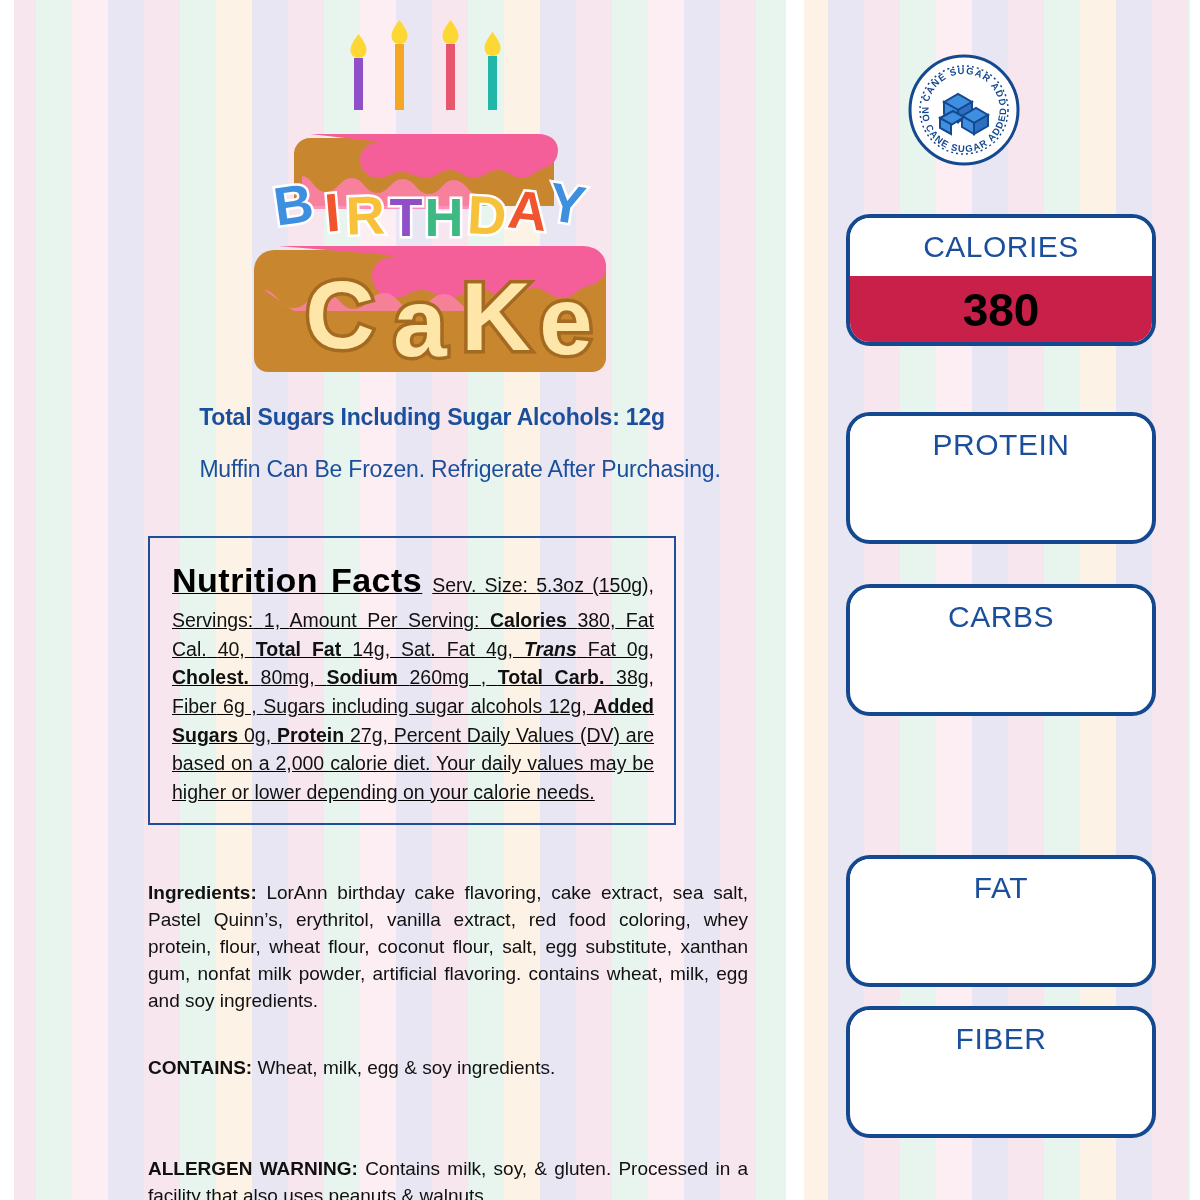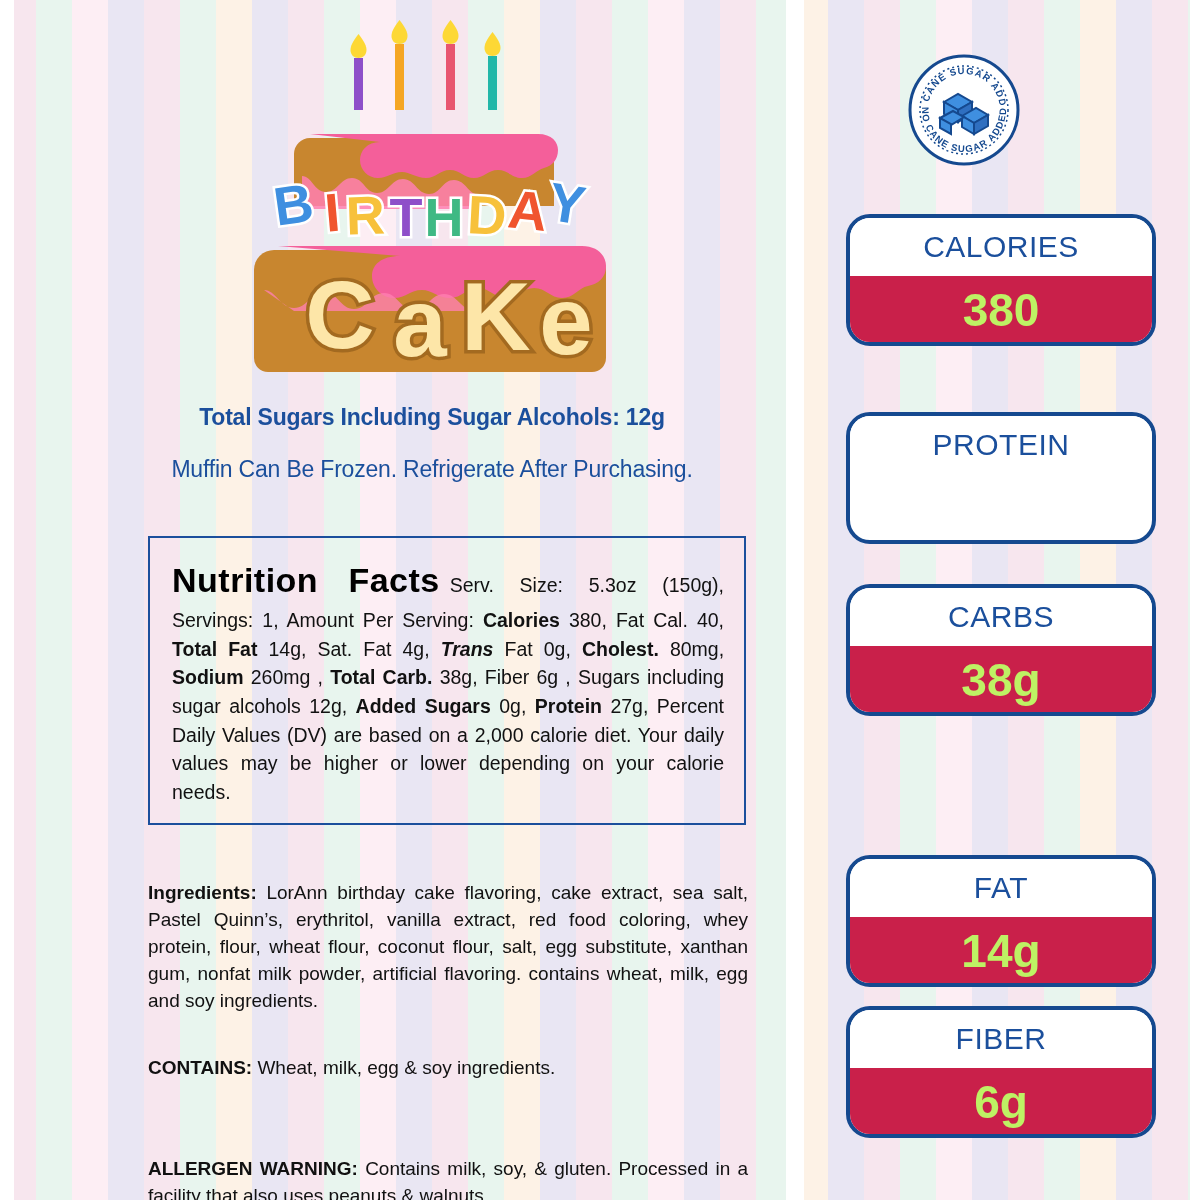--- a/index.html
+++ b/index.html
@@ -36,29 +36,30 @@
   
   #logo{position:absolute;left:250px;top:18px;width:380px;height:370px;}
   #logo svg{display:block;}
 
   
   .headline{
     position:absolute;left:0;width:864px;text-align:center;
     color:#1b4f9c;
   }
   #sugars-line{top:404px;font-size:23px;font-weight:bold;letter-spacing:-0.2px;}
-  #frozen-line{top:456px;font-size:23px;letter-spacing:-0.2px;}
+  #frozen-line{top:456px;font-size:23px;letter-spacing:-0.2px;margin-left:28px;}
 
   
   #nf-panel{
-    position:absolute;left:148px;top:536px;width:598px;
+    position:absolute;left:148px;top:536px;width:528px;
     border:2px solid #1b4f9c;
     box-sizing:border-box;
     padding:18px 20px 16px 22px;
     background:transparent;
+    text-decoration:underline;
   }
   #nf-body{
     font-size:19.5px;line-height:1.47;color:#111;
     text-align:justify;
     text-justify:inter-word;
   }
   #nf-title{
     font-family:"Liberation Sans", sans-serif;
     font-size:34px;font-weight:bold;letter-spacing:0.5px;
     color:#000;
@@ -88,21 +89,21 @@
     overflow:hidden;
     background:#ffffff;
   }
   .badge .label{
     height:58px;line-height:58px;text-align:center;
     color:#1b4f9c;font-size:30px;letter-spacing:0.5px;
     background:#ffffff;
   }
   .badge .value{
     height:66px;line-height:68px;text-align:center;
-    color:#bef264;font-size:46px;font-weight:bold;
+    color:#000000;font-size:46px;font-weight:bold;
     background:#c9204a;
   }
   #badge-cal{top:214px;}
   #badge-pro{top:412px;}
   #badge-carb{top:584px;}
   #badge-fat{top:855px;}
   #badge-fib{top:1006px;}
 
   
   #seal{position:absolute;left:84px;top:38px;width:230px;height:140px;}
@@ -245,23 +246,20 @@
 
   <div class="badge" id="badge-cal">
     <div class="label">CALORIES</div>
     <div class="value">380</div>
   </div>
   <div class="badge" id="badge-pro">
     <div class="label">PROTEIN</div>
   </div>
   <div class="badge" id="badge-carb">
     <div class="label">CARBS</div>
-    <div class="value">38g</div>
   </div>
   <div class="badge" id="badge-fat">
     <div class="label">FAT</div>
-    <div class="value">14g</div>
   </div>
   <div class="badge" id="badge-fib">
     <div class="label">FIBER</div>
-    <div class="value">6g</div>
   </div>
 </div>
 
 </body></html>

